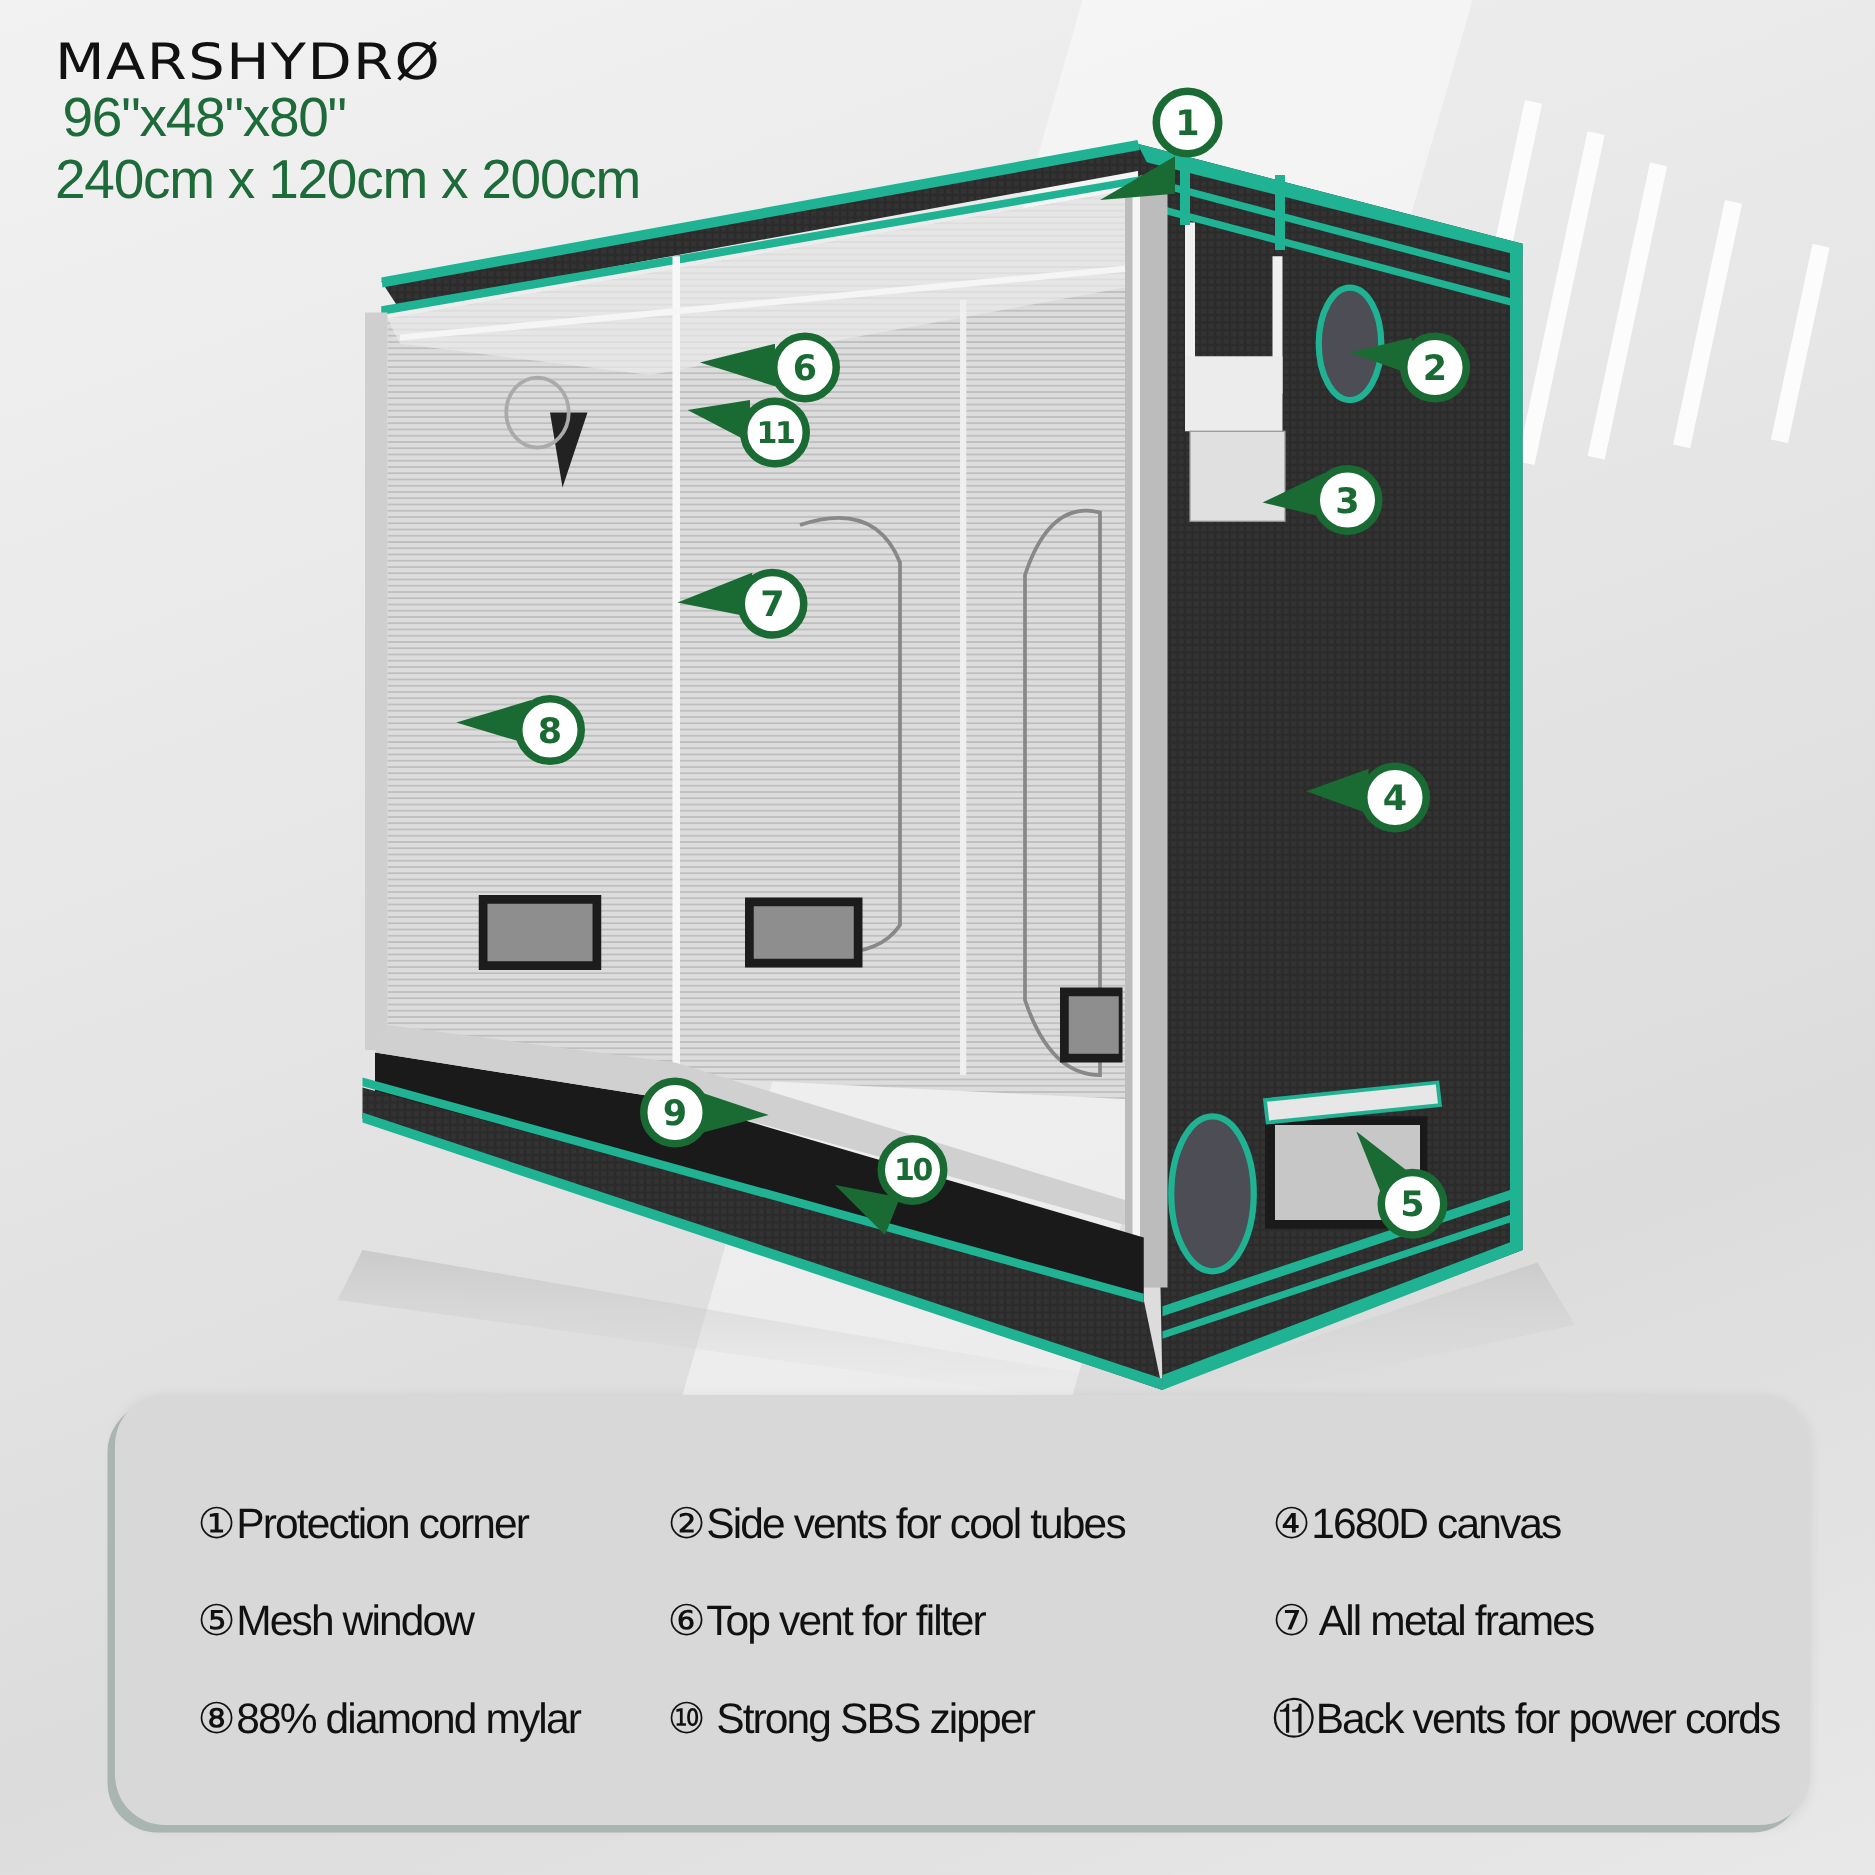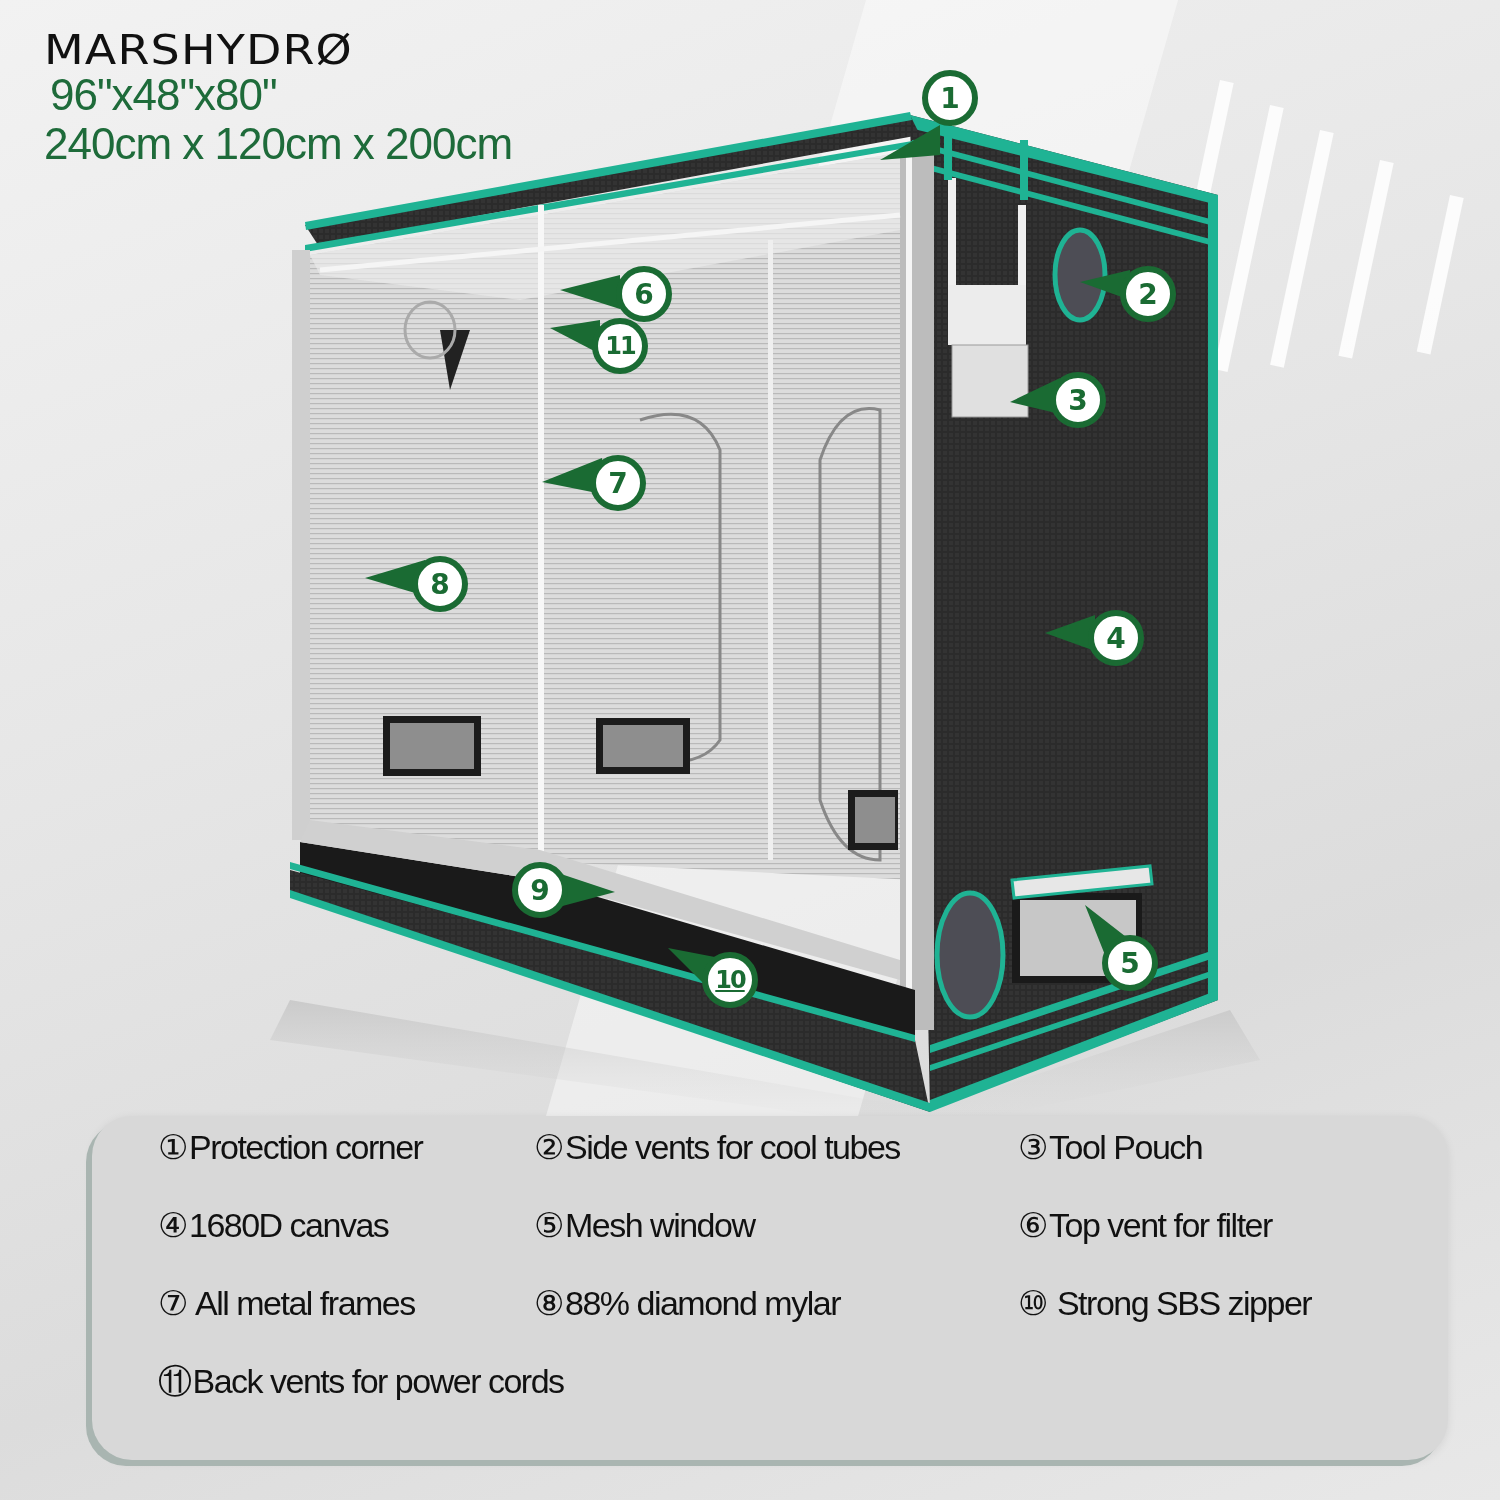--- a/index.html
+++ b/index.html
@@ -39,21 +39,21 @@
     }
     .callout-circle.two { font-size: 24px; letter-spacing: -2px; }
 
     
     .panel {
       position: absolute; left: 92px; top: 1116px; width: 1356px; height: 344px;
       background: #d8d8d8; border-radius: 40px;
       box-shadow: -6px 6px 0 #a9b5b1, 0 2px 10px rgba(0,0,0,0.08);
     }
     .features {
-      position: absolute; left: 158px; top: 1128px; width: 1280px;
+      position: absolute; left: 158px; top: 1200px; width: 1280px;
       display: grid; grid-template-columns: 376px 484px 420px; row-gap: 40px;
     }
     .feature {
       font-size: 34px; color: #111; letter-spacing: -1.5px; line-height: 38px;
       white-space: nowrap; font-family: "Liberation Sans", sans-serif;
     }
     .feature .num { margin-right: 2px; }
   </style>
 </head>
 <body>
@@ -219,29 +219,28 @@
     <svg style="position:absolute;left:555px;top:872px;" width="60" height="40">
         <polygon points="0,0 60,20 0,36" fill="#1a6b33"></polygon>
       </svg>
     <div class="callout-circle" style="left:512px;top:862px;">9</div>
   </div>
 
   <div class="callout">
     <svg style="position:absolute;left:668px;top:948px;" width="60" height="50">
         <polygon points="0,0 52,10 40,40" fill="#1a6b33"></polygon>
       </svg>
-    <div class="callout-circle two" style="left:702px;top:952px;text-decoration:underline;">10</div>
+    <div class="callout-circle two" style="left:702px;top:908px;">10</div>
   </div>
 </div>
 
 <div class="panel"></div>
 <div class="features">
   <div class="feature"><span class="num">①</span><span>Protection corner</span></div>
   <div class="feature"><span class="num">②</span><span>Side vents for cool tubes</span></div>
-  <div class="feature"><span class="num">③</span><span>Tool Pouch</span></div>
 
   <div class="feature"><span class="num">④</span><span>1680D canvas</span></div>
   <div class="feature"><span class="num">⑤</span><span>Mesh window</span></div>
   <div class="feature"><span class="num">⑥</span><span>Top vent for filter</span></div>
 
   <div class="feature"><span class="num">⑦</span><span> All metal frames</span></div>
   <div class="feature"><span class="num">⑧</span><span>88% diamond mylar</span></div>
 
   <div class="feature"><span class="num">⑩</span><span> Strong SBS zipper</span></div>
   <div class="feature"><span class="num">⑪</span><span>Back vents for power cords</span></div>

